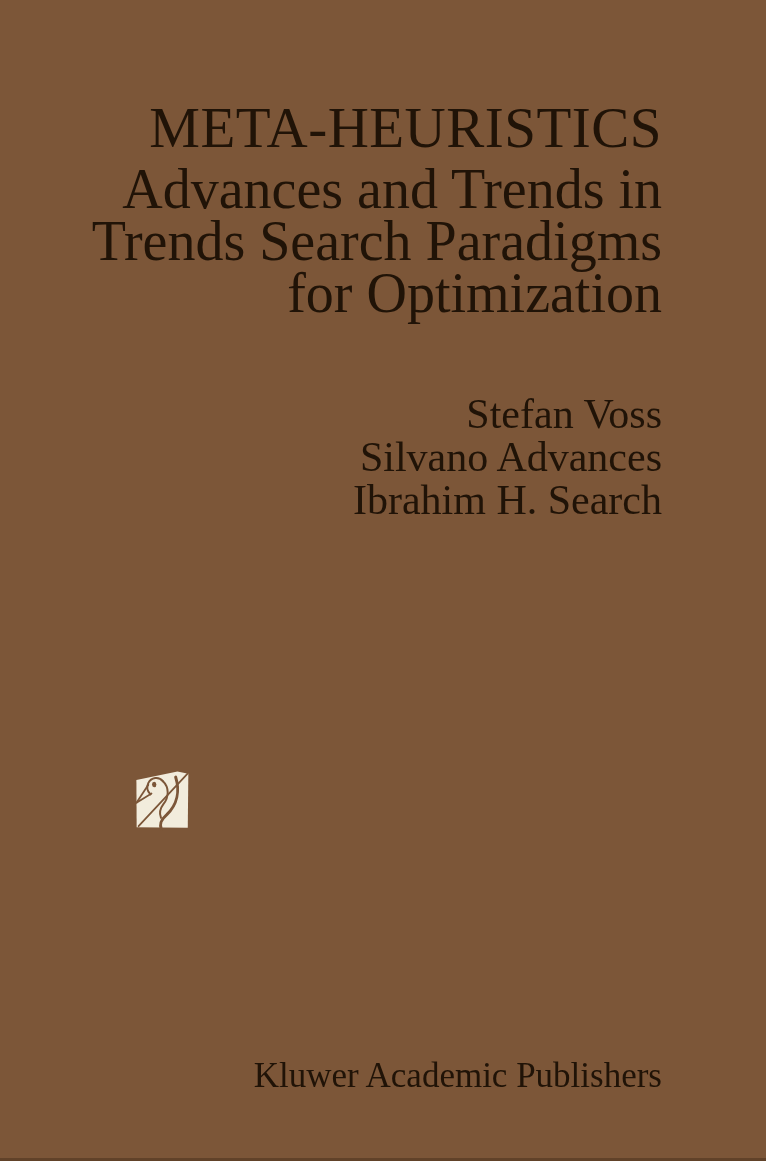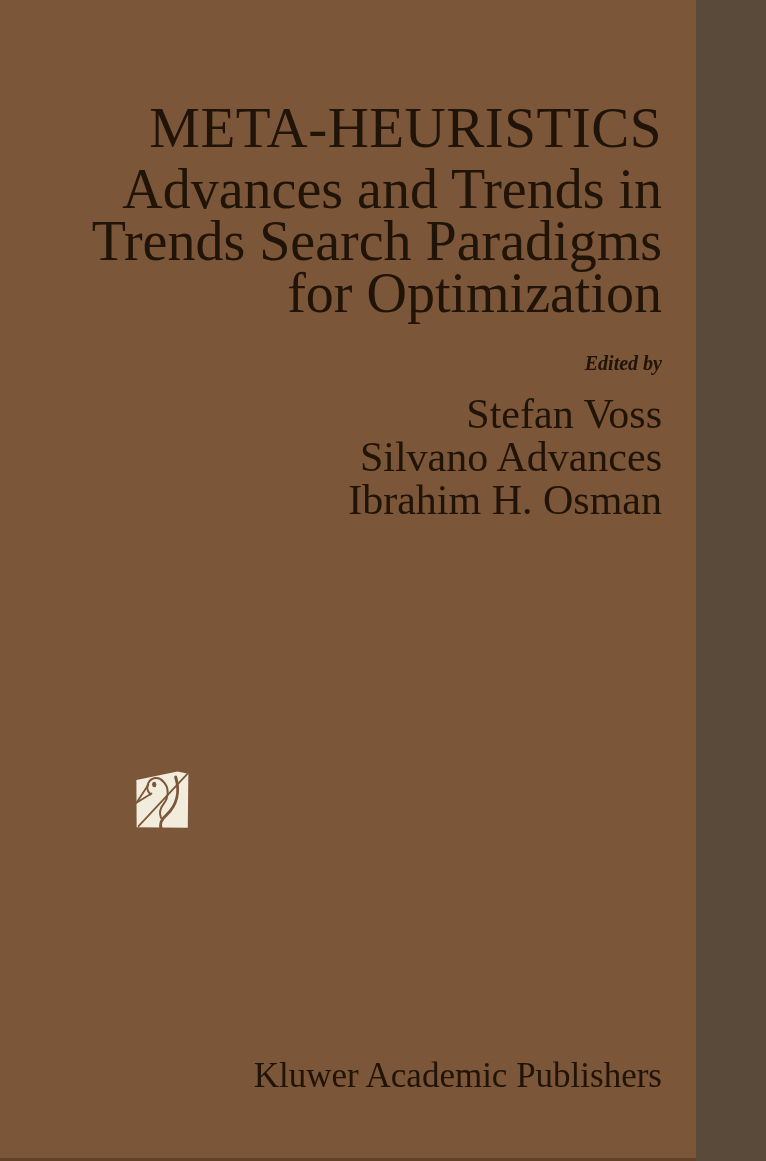--- a/index.html
+++ b/index.html
@@ -7,21 +7,21 @@
     --ink:#201307;
     --cream:#f2ecdc;
   }
   html,body{margin:0;padding:0;}
   body{
     background:#5a4a3a;
     font-family:"Liberation Serif","DejaVu Serif",serif;
   }
   .cover{
     position:relative;
-    width:696px;
+    width:766px;
     height:1161px;
     background:var(--bg);
     overflow:hidden;
     color:var(--ink);
   }
   
   .bottom-edge{
     position:absolute;
     left:0;bottom:0;
     width:100%;height:3px;
@@ -95,26 +95,25 @@
 <div class="cover">
 
   <div class="right-block title">META-HEURISTICS</div>
 
   <div class="right-block subtitle">
     <div>Advances and Trends in</div>
     <div>Trends Search Paradigms</div>
     <div>for Optimization</div>
   </div>
 
-  <div class="right-block edited-by">Edited by</div>
 
   <div class="right-block editors">
     <div>Stefan Voss</div>
     <div>Silvano Advances</div>
-    <div>Ibrahim H. Osman</div>
+    <div>Ibrahim H. Search</div>
   </div>
 
   <div class="inria">
     <span class="inria-badge">
       <svg width="57" height="62" viewBox="0 0 58 62" xmlns="http://www.w3.org/2000/svg">
 
         <path d="M3,9 L45,1.5 L56,4 L54,59 L2,57 Z" fill="#f2ecdc"></path>
 
         <path d="M4,56 L55,4" stroke="#7c5638" stroke-width="1.8" fill="none" stroke-linecap="round"></path>
 

